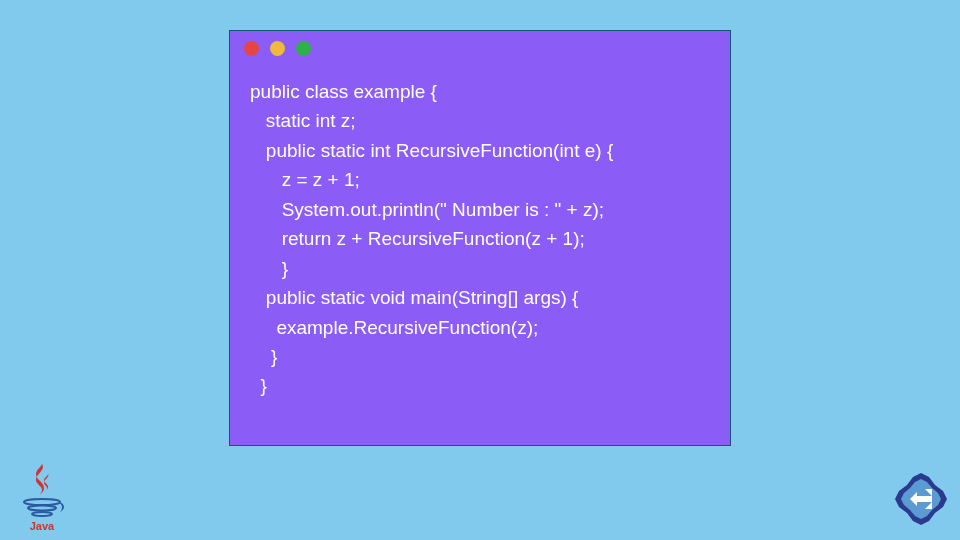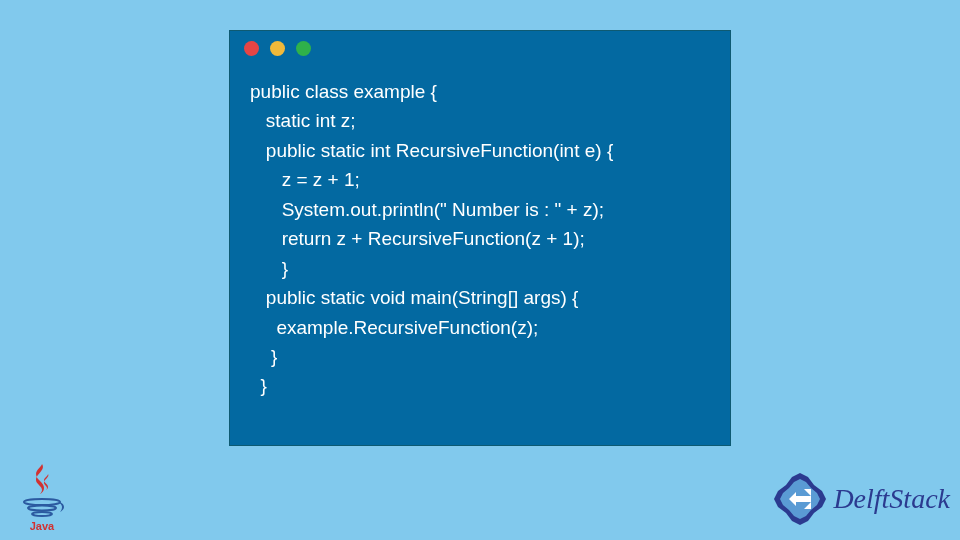--- a/index.html
+++ b/index.html
@@ -10,21 +10,21 @@
     font-family: Arial, Helvetica, sans-serif;
     position: relative;
     overflow: hidden;
   }
   .code-window {
     position: absolute;
     left: 229px;
     top: 30px;
     width: 502px;
     height: 416px;
-    background: #0369a1;
+    background: #8b5cf6;
     border: 1px solid #0e5a72;
   }
   .title-bar {
     height: 34px;
     display: flex;
     align-items: center;
     padding-left: 14px;
     gap: 11px;
   }
   .dot {
@@ -102,14 +102,13 @@
 </div>
 
 <div class="delft-logo">
   <svg viewBox="0 0 58 58" width="58" height="58">
     <g transform="translate(29,29)">
       <polygon points="0,-26 8,-22 14,-14 22,-8 26,0 22,8 14,14 8,22 0,26 -8,22 -14,14 -22,8 -26,0 -22,-8 -14,-14 -8,-22" fill="#2b3a8f"></polygon>
       <polygon points="0,-20 6,-17 11,-11 17,-6 20,0 17,6 11,11 6,17 0,20 -6,17 -11,11 -17,6 -20,0 -17,-6 -11,-11 -6,-17" fill="#5a9bd4"></polygon>
       <polygon points="-11,0 -4,-7 -4,-3 11,-3 4,-10 11,-10 11,10 4,10 11,3 -4,3 -4,7" fill="#ffffff"></polygon>
     </g>
   </svg>
-  <span class="delft-text">DelftStack</span>
 </div>
 
 </body></html>

